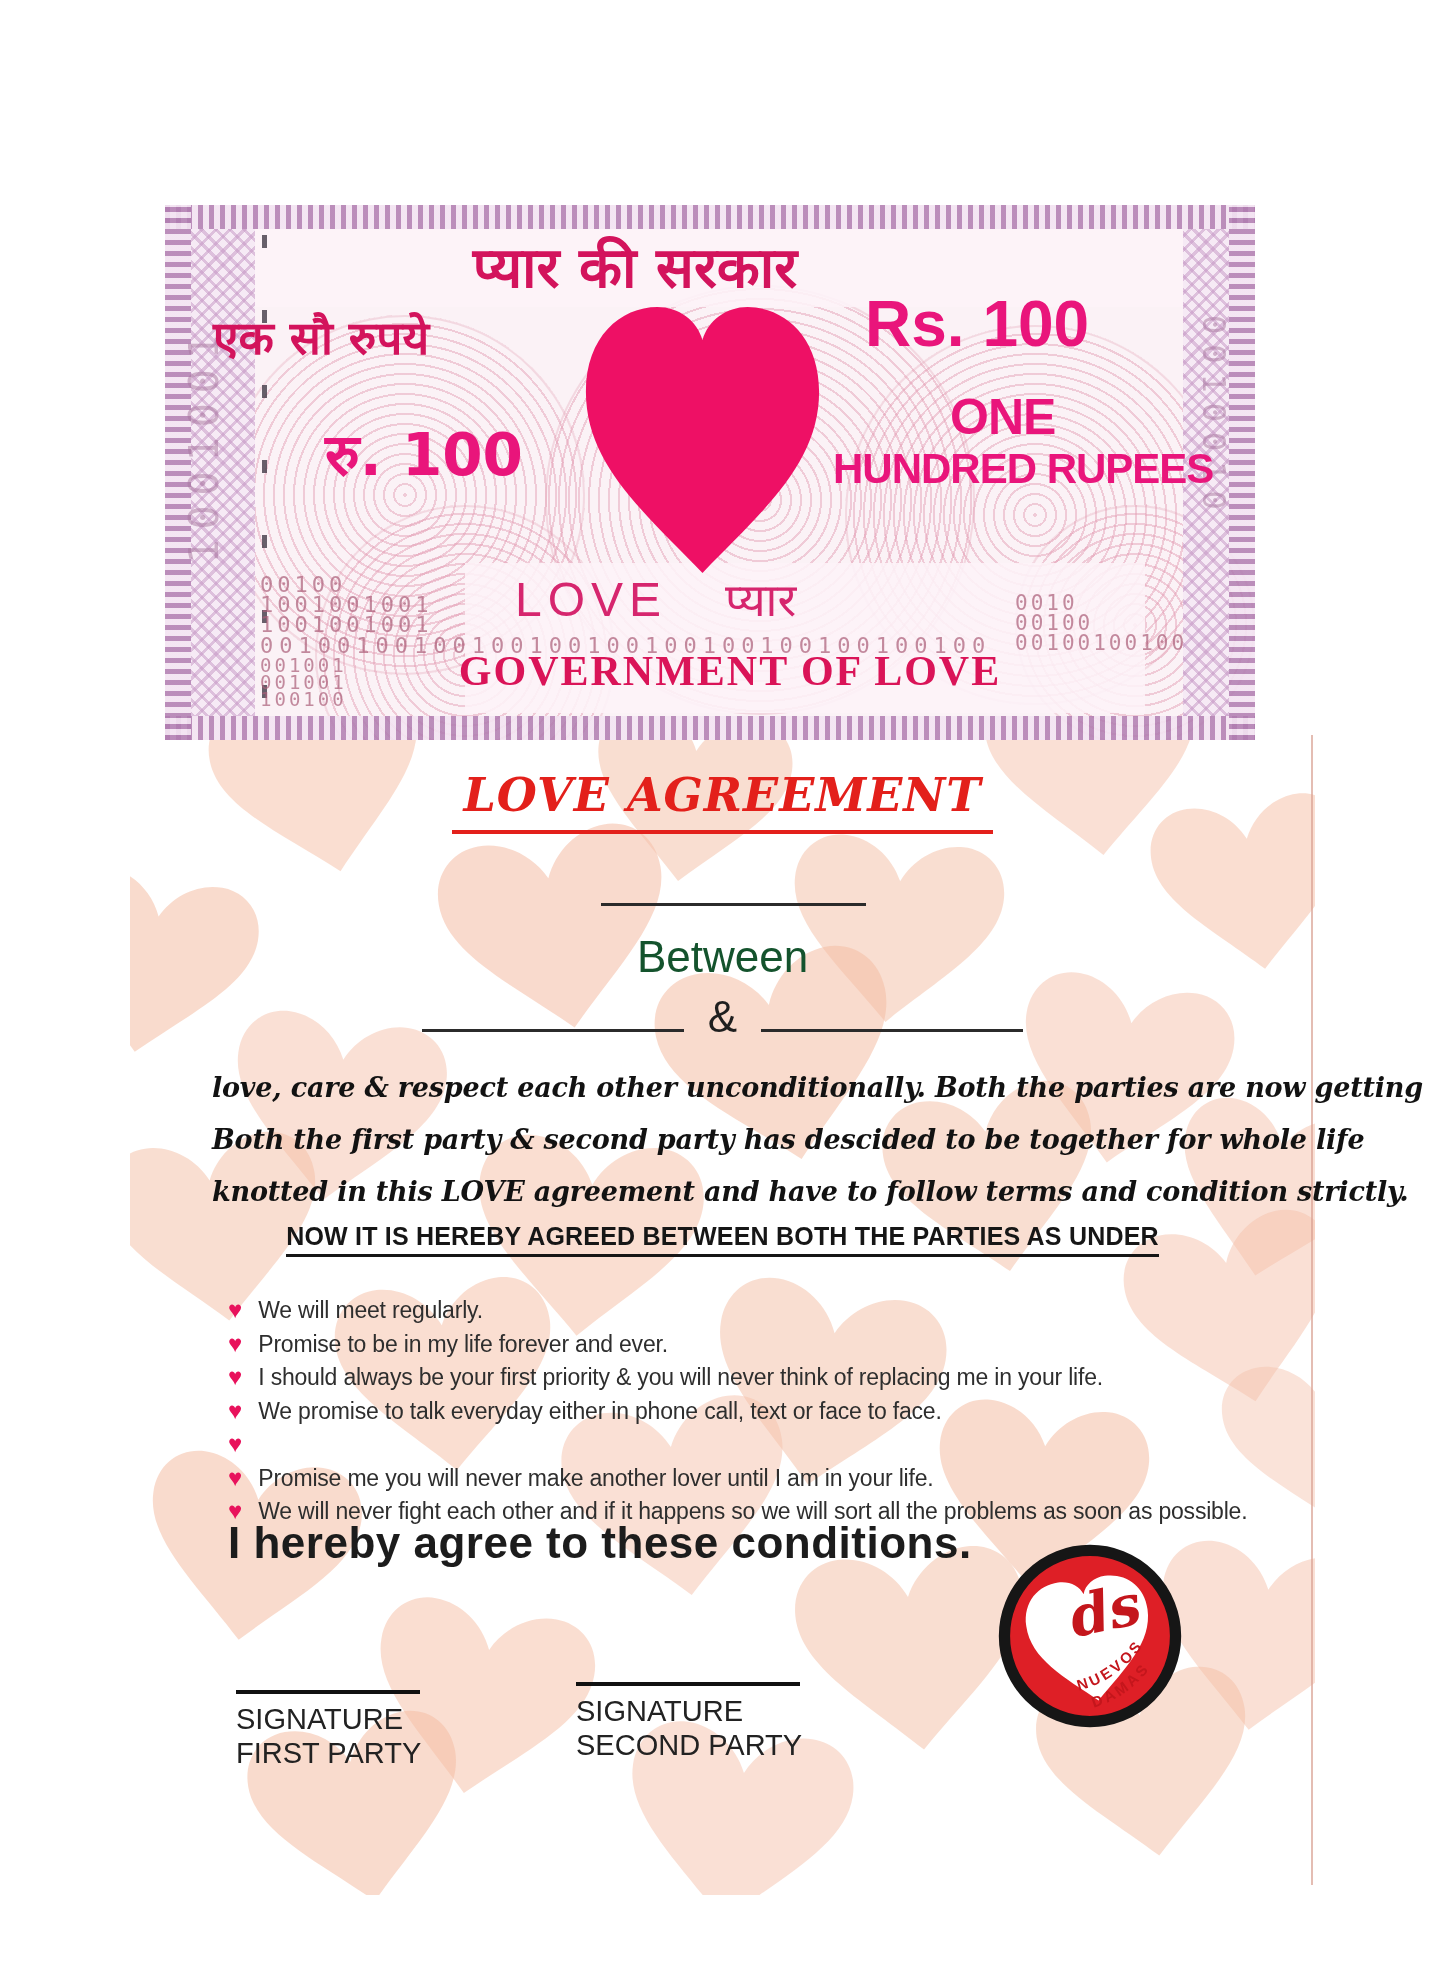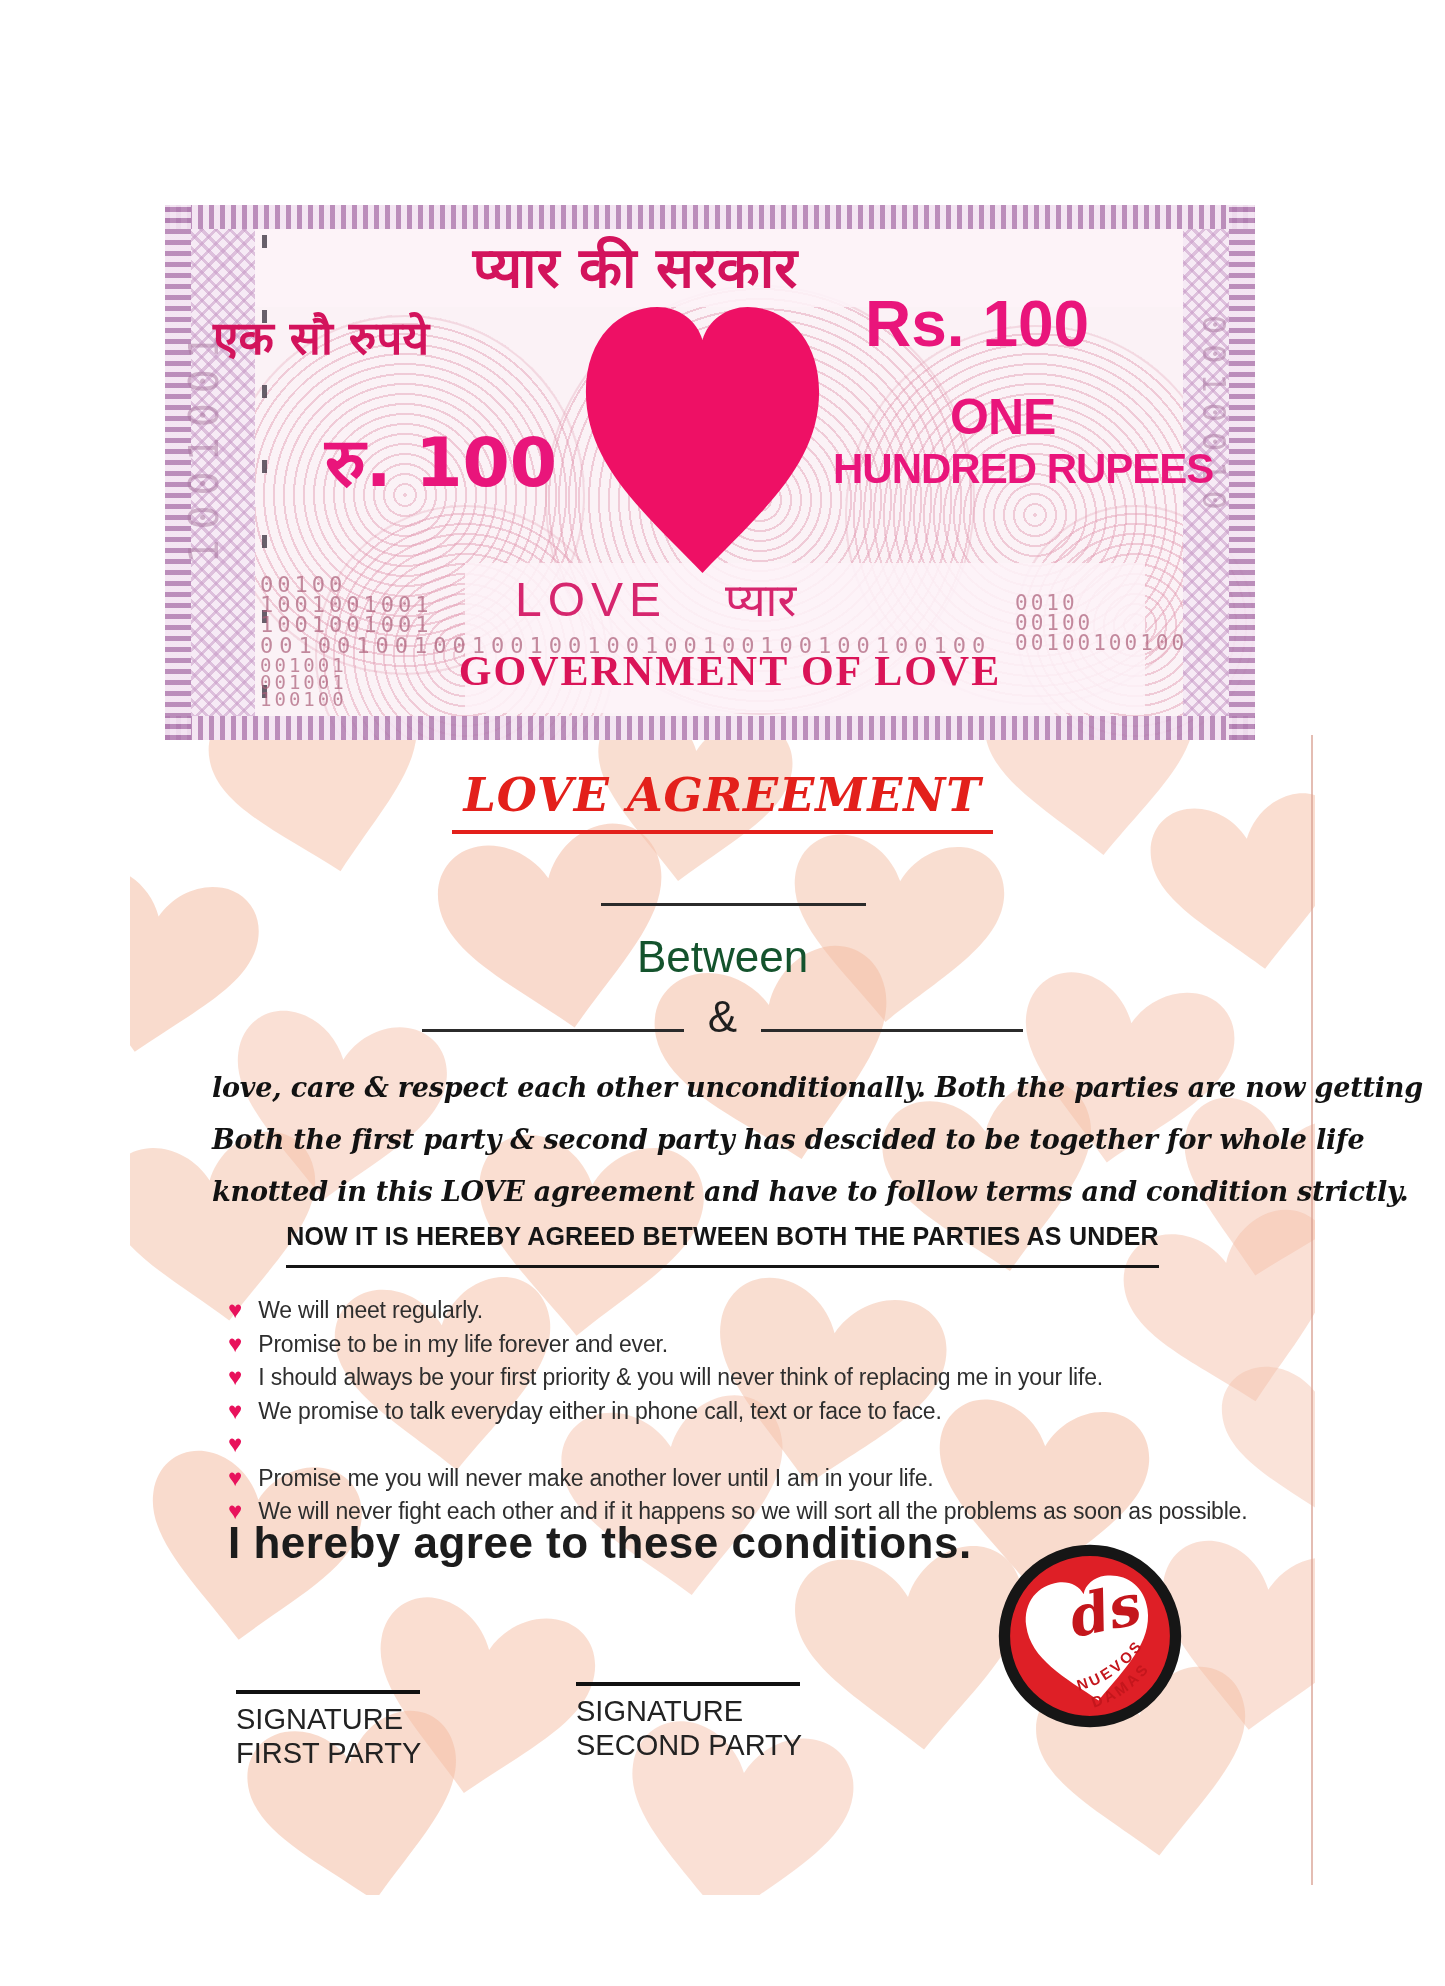--- a/index.html
+++ b/index.html
@@ -39,21 +39,21 @@
     color:rgba(168,118,158,.5);letter-spacing:10px;}
   .vnum.l{left:16px;top:120px;font-size:40px;transform:rotate(180deg);}
   .vnum.r{right:22px;top:110px;font-size:32px;}
 
   .s-title{position:absolute;left:0;right:150px;top:22px;text-align:center;
     font-family:"DejaVu Sans",sans-serif;font-weight:bold;font-size:56px;color:#d3135c;}
   .s-words{position:absolute;left:48px;top:100px;font-family:"DejaVu Sans",sans-serif;
     font-weight:bold;font-size:46px;color:#d3135c;}
   .s-rs{position:absolute;left:700px;top:82px;font-size:64px;font-weight:bold;color:#e9157b;}
   .s-ru{position:absolute;left:160px;top:208px;font-family:"DejaVu Sans",sans-serif;
-    font-size:68px;font-weight:bold;color:#e9157b;}
+    font-size:58px;font-weight:bold;color:#e9157b;}
   .s-heart{position:absolute;left:405px;top:90px;}
   .s-one{position:absolute;left:785px;top:183px;font-size:50px;font-weight:bold;color:#e9157b;letter-spacing:-1px;}
   .s-hr{position:absolute;left:668px;top:240px;font-size:42px;font-weight:bold;color:#e9157b;
     letter-spacing:-1px;white-space:nowrap;}
   .s-love{position:absolute;left:350px;top:362px;display:flex;gap:58px;align-items:baseline;
     color:#d6266e;font-size:48px;}
   .s-love .en{letter-spacing:6px;}
   .s-love .hi{font-family:"DejaVu Sans",sans-serif;font-size:46px;}
   .bin{position:absolute;font-family:"DejaVu Sans Mono",monospace;color:rgba(172,96,122,.72);white-space:nowrap;}
   .bin.bl{left:95px;top:370px;font-size:22px;line-height:20px;letter-spacing:4px;}
@@ -70,21 +70,21 @@
   .made{position:absolute;left:0;right:0;top:716px;text-align:center;font-size:44px;color:#1f1f1f;}
   .blank{display:inline-block;border-bottom:3px solid #2b2b2b;height:32px;vertical-align:baseline;}
   .b1{width:265px;margin-left:22px;}
   .between{position:absolute;left:0;right:0;top:782px;text-align:center;font-size:44px;color:#14532d;}
   .amprow{position:absolute;left:0;right:0;top:842px;text-align:center;font-size:44px;color:#1f1f1f;}
   .b2{width:262px;margin:0 24px;}
   .intro{position:absolute;left:82px;top:912px;font-family:"DejaVu Serif",serif;font-style:italic;
     font-weight:600;font-size:27px;line-height:52px;color:#121212;letter-spacing:-0.2px;white-space:nowrap;}
   .clausewrap{position:absolute;left:0;right:0;top:1072px;text-align:center;}
   .clause{display:inline-block;font-weight:bold;font-size:25px;color:#161616;
-    border-bottom:3px solid #161616;padding-bottom:14px;letter-spacing:.2px;}
+    border-bottom:3px solid #161616;padding-bottom:3px;letter-spacing:.2px;}
   .terms{position:absolute;left:98px;top:1146px;}
   .term{display:flex;align-items:baseline;margin-bottom:5.5px;white-space:nowrap;}
   .tb{color:#e8125c;font-size:24px;margin-right:16px;}
   .tt{font-size:23px;color:#2e2e2e;letter-spacing:-0.2px;}
   .agree{position:absolute;left:98px;top:1368px;font-size:44px;font-weight:bold;color:#1c1c1c;letter-spacing:.5px;}
   .logo{position:absolute;left:866px;top:1392px;}
   .sig{position:absolute;font-size:29px;color:#222;line-height:34px;}
   .sig .sline{border-top:4px solid #111;margin-bottom:8px;}
   .sig1{left:106px;top:1540px;}
   .sig1 .sline{width:184px;}

